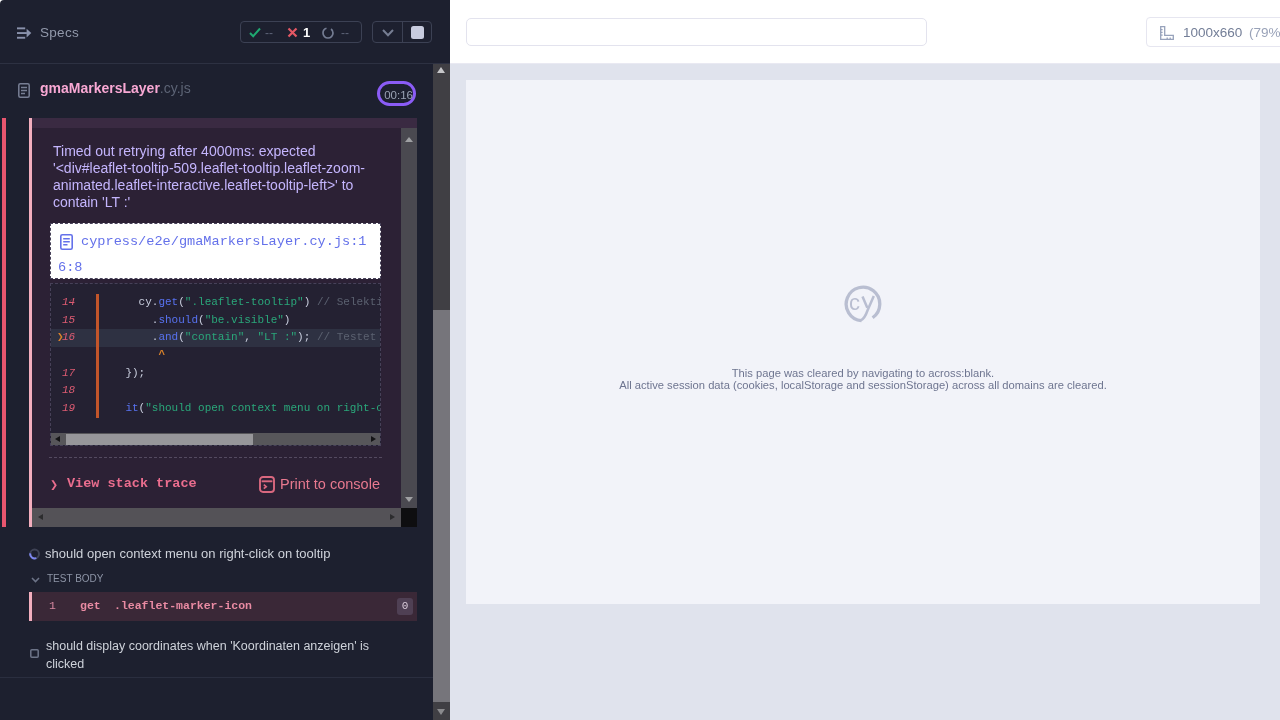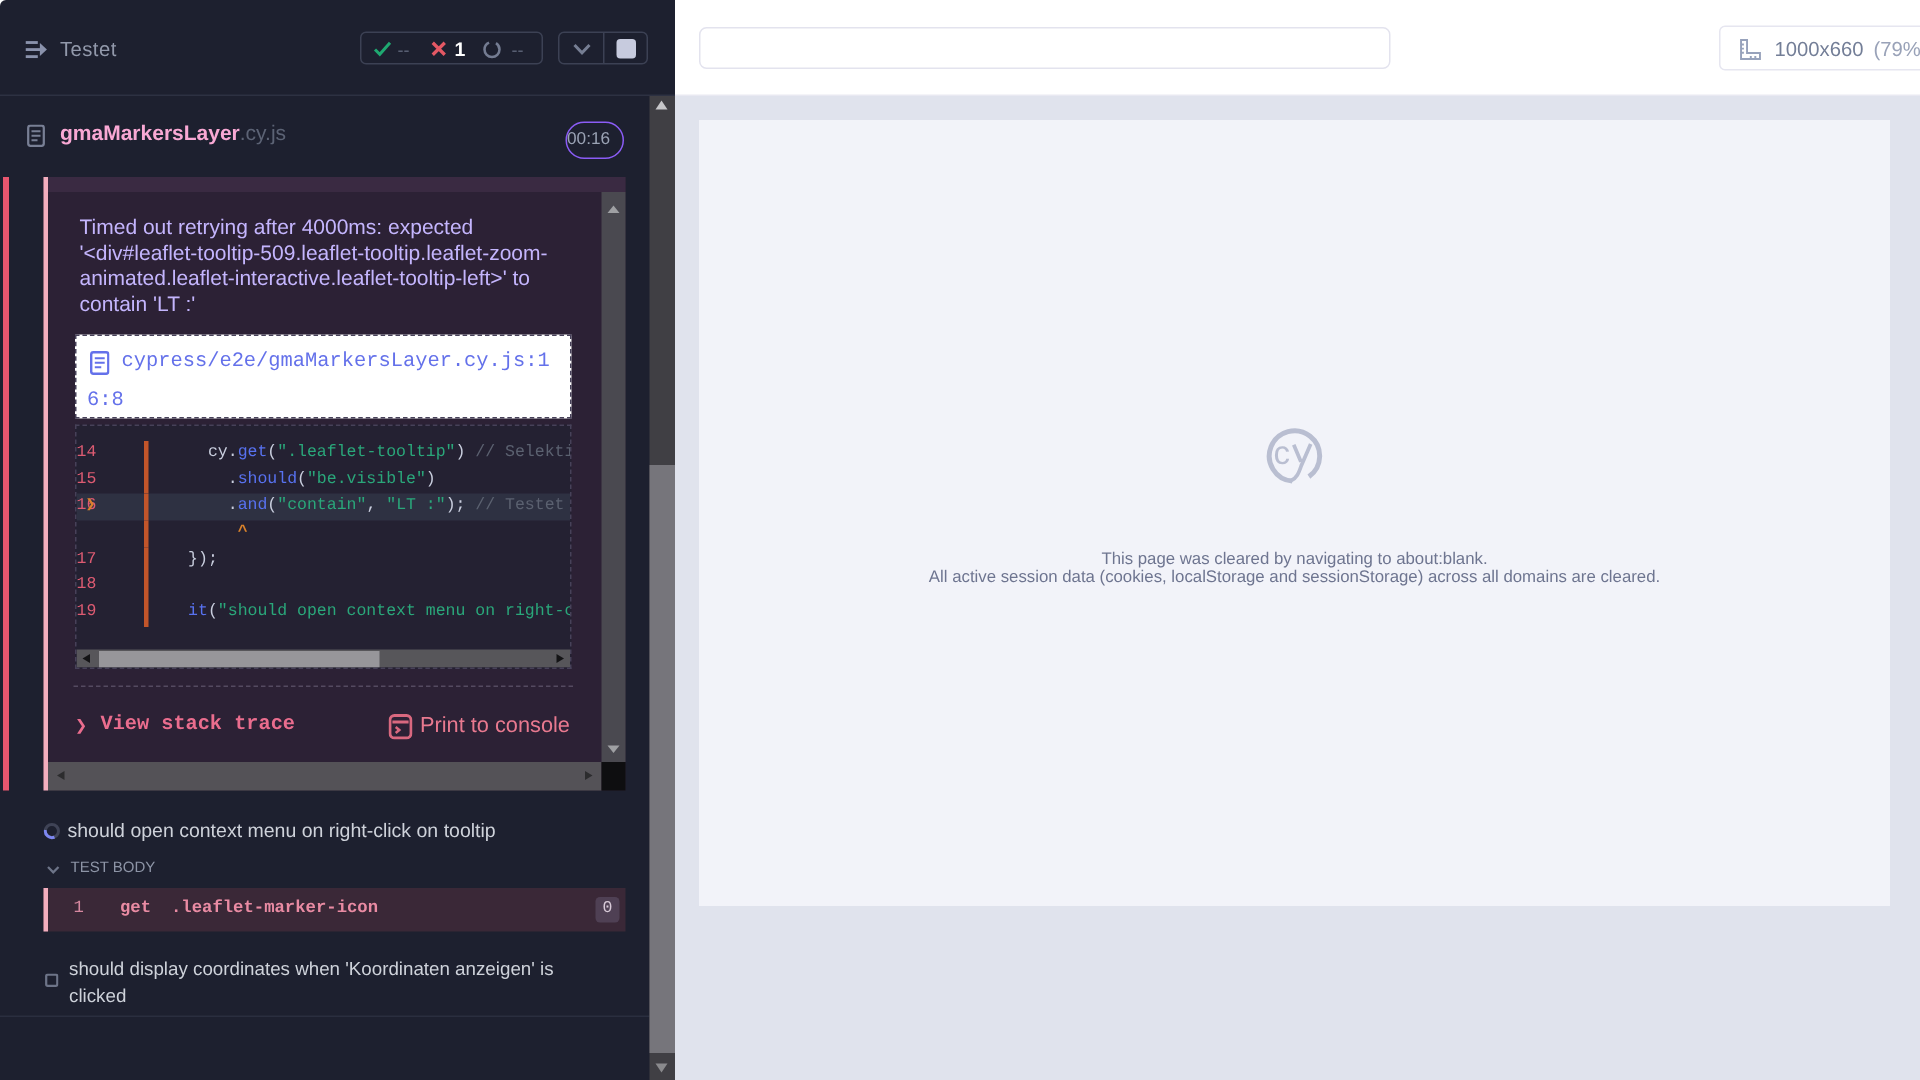--- a/index.html
+++ b/index.html
@@ -15,21 +15,21 @@
 
 <div class="abs" id="sidebar" style="left:0;top:0;width:450px;height:720px;background:#1d202f;border-top-left-radius:4px;">
 
   <div class="abs" style="left:0;top:0;width:450px;height:64px;border-bottom:1px solid #2d3142;">
     <svg class="abs" style="left:17px;top:27px;" width="15" height="13" viewBox="0 0 15 13" fill="#8a92ac">
       <rect x="0" y="0.4" width="8.2" height="1.9"></rect>
       <rect x="0" y="5.1" width="9.9" height="1.9"></rect>
       <polygon points="9.6,1.7 14.3,6.05 9.6,10.4"></polygon>
       <rect x="0" y="9.8" width="8.2" height="1.9"></rect>
     </svg>
-    <div class="abs" style="left:40px;top:25px;font-size:13.5px;color:#9299ab;letter-spacing:0.3px;">Testet</div>
+    <div class="abs" style="left:40px;top:25px;font-size:13.5px;color:#9299ab;letter-spacing:0.3px;">Specs</div>
 
     <div class="abs" style="left:240px;top:21px;width:122px;height:22px;border:1px solid #3c4154;border-radius:4px;">
       <svg class="abs" style="left:8px;top:5px;" width="12" height="11" viewBox="0 0 12 11">
           <path d="M1 6 L4.2 9.2 L11 1.5" stroke="#1fa971" stroke-width="2" fill="none"></path>
         </svg>
       <div class="abs" style="left:24px;top:4px;font-size:12px;color:#5d6478;">--</div>
       <svg class="abs" style="left:46px;top:5px;" width="11" height="11" viewBox="0 0 11 11">
           <path d="M1.5 1.5 L9.5 9.5 M9.5 1.5 L1.5 9.5" stroke="#e45864" stroke-width="2.2" fill="none"></path>
         </svg>
       <div class="abs" style="left:62px;top:3px;font-size:13px;font-weight:bold;color:#fff;">1</div>
@@ -47,21 +47,21 @@
       <div class="abs" style="left:38px;top:4px;width:13px;height:13px;background:#c7cbde;border-radius:2.5px;"></div>
     </div>
   </div>
 
   <div class="abs" style="left:0;top:64px;width:433px;height:48px;">
     <svg class="abs" style="left:18px;top:19px;" width="12" height="15" viewBox="0 0 12 15">
         <rect x="0.8" y="0.8" width="10.4" height="13.4" rx="1.5" fill="none" stroke="#787f95" stroke-width="1.5"></rect>
         <path d="M3 4.5 H9 M3 7.5 H9 M3 10.5 H7" stroke="#787f95" stroke-width="1.3"></path>
       </svg>
     <div class="abs" style="left:40px;top:16px;font-size:14px;"><span style="font-weight:bold;color:#f9a8d4;">gmaMarkersLayer</span><span style="color:#5c6375;">.cy.js</span></div>
-    <div class="abs" style="right:17px;top:17px;width:39px;height:25px;border:1px solid #8b5cf6;border-radius:13px;text-align:left;line-height:23px;font-size:11.5px;color:#9aa2b4;">00:16</div>
+    <div class="abs" style="right:17px;top:17px;width:39px;height:25px;border:3px solid #8b5cf6;border-radius:13px;text-align:right;line-height:23px;font-size:11.5px;color:#9aa2b4;">00:16</div>
   </div>
 
   <div class="abs" style="left:2px;top:118px;width:4px;height:409px;background:#e8566f;"></div>
 
   <div class="abs" id="errwrap" style="left:29px;top:118px;width:388px;height:409px;background:#2c2135;">
 
     <div class="abs" style="left:0;top:0;width:2.5px;height:100%;background:#f3aebe;z-index:5;"></div>
 
     <div class="abs" style="left:0;top:0;width:100%;height:10px;background:#3a2a42;"></div>
 
@@ -158,40 +158,40 @@
         </svg>
     </div>
   </div>
 
   <div class="abs" style="left:16px;top:80px;width:794px;height:524px;background:#f2f3f9;">
     <svg class="abs" style="left:377px;top:204px;" width="40" height="40" viewBox="0 0 40 40">
       <path d="M18.5 36.72 A 16.8 16.8 0 1 1 29.6 33.76" fill="none" stroke="#b9bed1" stroke-width="3.3"></path>
       <text x="6" y="25.5" font-family="Liberation Sans,sans-serif" font-size="22" fill="#b9bed1">c</text>
       <path d="M19.5 12.5 L24.3 23.8 M30.8 12 L24.5 26.5 C22.8 31.5 21.5 34.6 17.8 36.3" fill="none" stroke="#b9bed1" stroke-width="2.5"></path>
     </svg>
-    <div class="abs" style="left:0;top:286.5px;width:794px;text-align:center;font-size:11.2px;color:#6e7590;">This page was cleared by navigating to about:blank.</div>
+    <div class="abs" style="left:0;top:286.5px;width:794px;text-align:center;font-size:11.2px;color:#6e7590;">This page was cleared by navigating to across:blank.</div>
     <div class="abs" style="left:0;top:299px;width:794px;text-align:center;font-size:11.2px;color:#6e7590;">All active session data (cookies, localStorage and sessionStorage) across all domains are cleared.</div>
   </div>
 </div>
 
 <style>
   .tri-l  { width:0;height:0;border-style:solid;border-width:3.5px 5px 3.5px 0;border-color:transparent #141416 transparent transparent; }
   .tri-r  { width:0;height:0;border-style:solid;border-width:3.5px 0 3.5px 5px;border-color:transparent transparent transparent #141416; }
   .tri-u  { width:0;height:0;border-style:solid;border-width:0 4px 5px 4px;border-color:transparent transparent #9fa0a3 transparent; }
   .tri-d  { width:0;height:0;border-style:solid;border-width:5px 4px 0 4px;border-color:#9fa0a3 transparent transparent transparent; }
   .tri-l2 { width:0;height:0;border-style:solid;border-width:3.5px 5px 3.5px 0;border-color:transparent #2c2c2e transparent transparent; }
   .tri-r2 { width:0;height:0;border-style:solid;border-width:3.5px 0 3.5px 5px;border-color:transparent transparent transparent #2c2c2e; }
   .tri-u3 { width:0;height:0;border-style:solid;border-width:0 4.5px 6px 4.5px;border-color:transparent transparent #c6c6c9 transparent; }
   .tri-d3 { width:0;height:0;border-style:solid;border-width:6px 4.5px 0 4.5px;border-color:#8a8a8d transparent transparent transparent; }
 </style>
 
 <style>
   .crow { position:relative; height:17.7px; white-space:pre; }
   .crow.hl { background:#2e3142; }
-  .ln { display:inline-block; width:48px; height:17.7px; text-align:left; padding-right:10px; color:#dd5b72; border-right:3px solid #c2552a; vertical-align:top; }
+  .ln { display:inline-block; width:48px; height:17.7px; text-align:center; padding-right:10px; color:#dd5b72; border-right:3px solid #c2552a; vertical-align:top;font-style:italic; }
   .ctext { color:#c9cede; }
   .pl { color:#c9cede; }
   .pu { color:#c9cede; }
   .kw { color:#5872f0; }
   .st { color:#2aa77a; }
   .cm { color:#5b6170; }
   .caret { color:#d9822b; font-weight:bold; }
   .arr { position:absolute; left:6px; top:0; color:#d9822b; font-size:11px; }
 </style>
 

